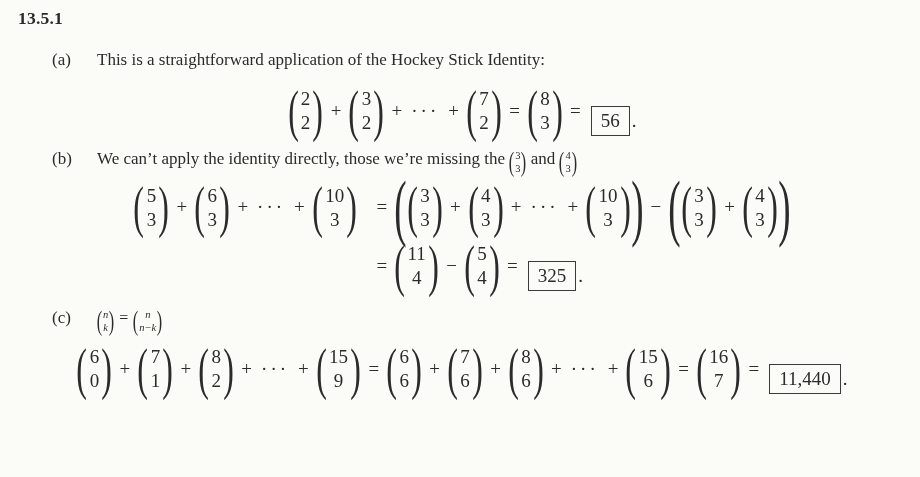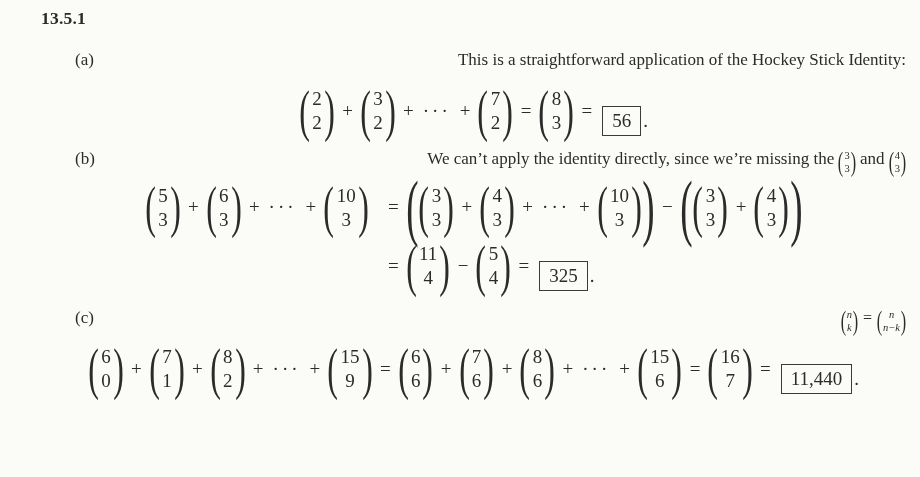--- a/index.html
+++ b/index.html
@@ -1,26 +1,26 @@
 <!DOCTYPE html>
 <html><head>
 <meta charset="utf-8">
 <style>
   html,body{margin:0;padding:0;}
   body{
     width:920px;height:477px;overflow:hidden;
     background:#fbfbf8;color:#2b2b2b;
     font-family:"Liberation Serif","DejaVu Serif",serif;
   }
-  .page{padding:8px 14px 0 41px;}
+  .page{padding:8px 14px 0 18px;}
   .title{font-weight:bold;font-size:17.5px;letter-spacing:.2px;}
   .part{margin-top:16px;}
   .part-head{display:flex;align-items:flex-start;padding-left:34px;font-size:17px;line-height:26px;}
   .plabel{flex:0 0 45px;}
-  .ptext{flex:1 1 auto;max-width:805px;text-align:right;}
+  .ptext{flex:1 1 auto;max-width:805px;}
 
   
   .display{display:flex;align-items:center;justify-content:center;margin:12px 20px 4px 20px;}
   .aligned{display:grid;grid-template-columns:max-content max-content;width:max-content;margin:8px auto 2px auto;row-gap:8px;}
   .m-lhs{display:flex;align-items:center;justify-content:flex-end;margin-right:12px;}
   .m-rhs{display:flex;align-items:center;}
 
   
   .bn{display:inline-flex;align-items:center;}
   .col{display:inline-flex;flex-direction:column;align-items:center;line-height:1;gap:5px;padding:0 2px;}
@@ -94,21 +94,21 @@
         </span>
         <span class="op">=</span>
         <span class="bx" style="border-color: rgb(58, 58, 58);">56</span>
         <span class="end">.</span>
       </div>
   </section>
 
   <section class="part" style="margin-top:10px;">
     <div class="part-head">
       <span class="plabel">(b)</span>
-      <div class="ptext"><span class="tx">We can’t apply the identity directly, since we’re missing the </span><span class="bn">
+      <div class="ptext"><span class="tx">We can’t apply the identity directly, those we’re missing the </span><span class="bn">
             <span class="p">(</span>
             <span class="col">
               <span class="top">3</span>
               <span class="bot">3</span>
             </span>
             <span class="p">)</span>
           </span><span class="tx"> and </span><span class="bn">
             <span class="p">(</span>
             <span class="col">
               <span class="top">4</span>

